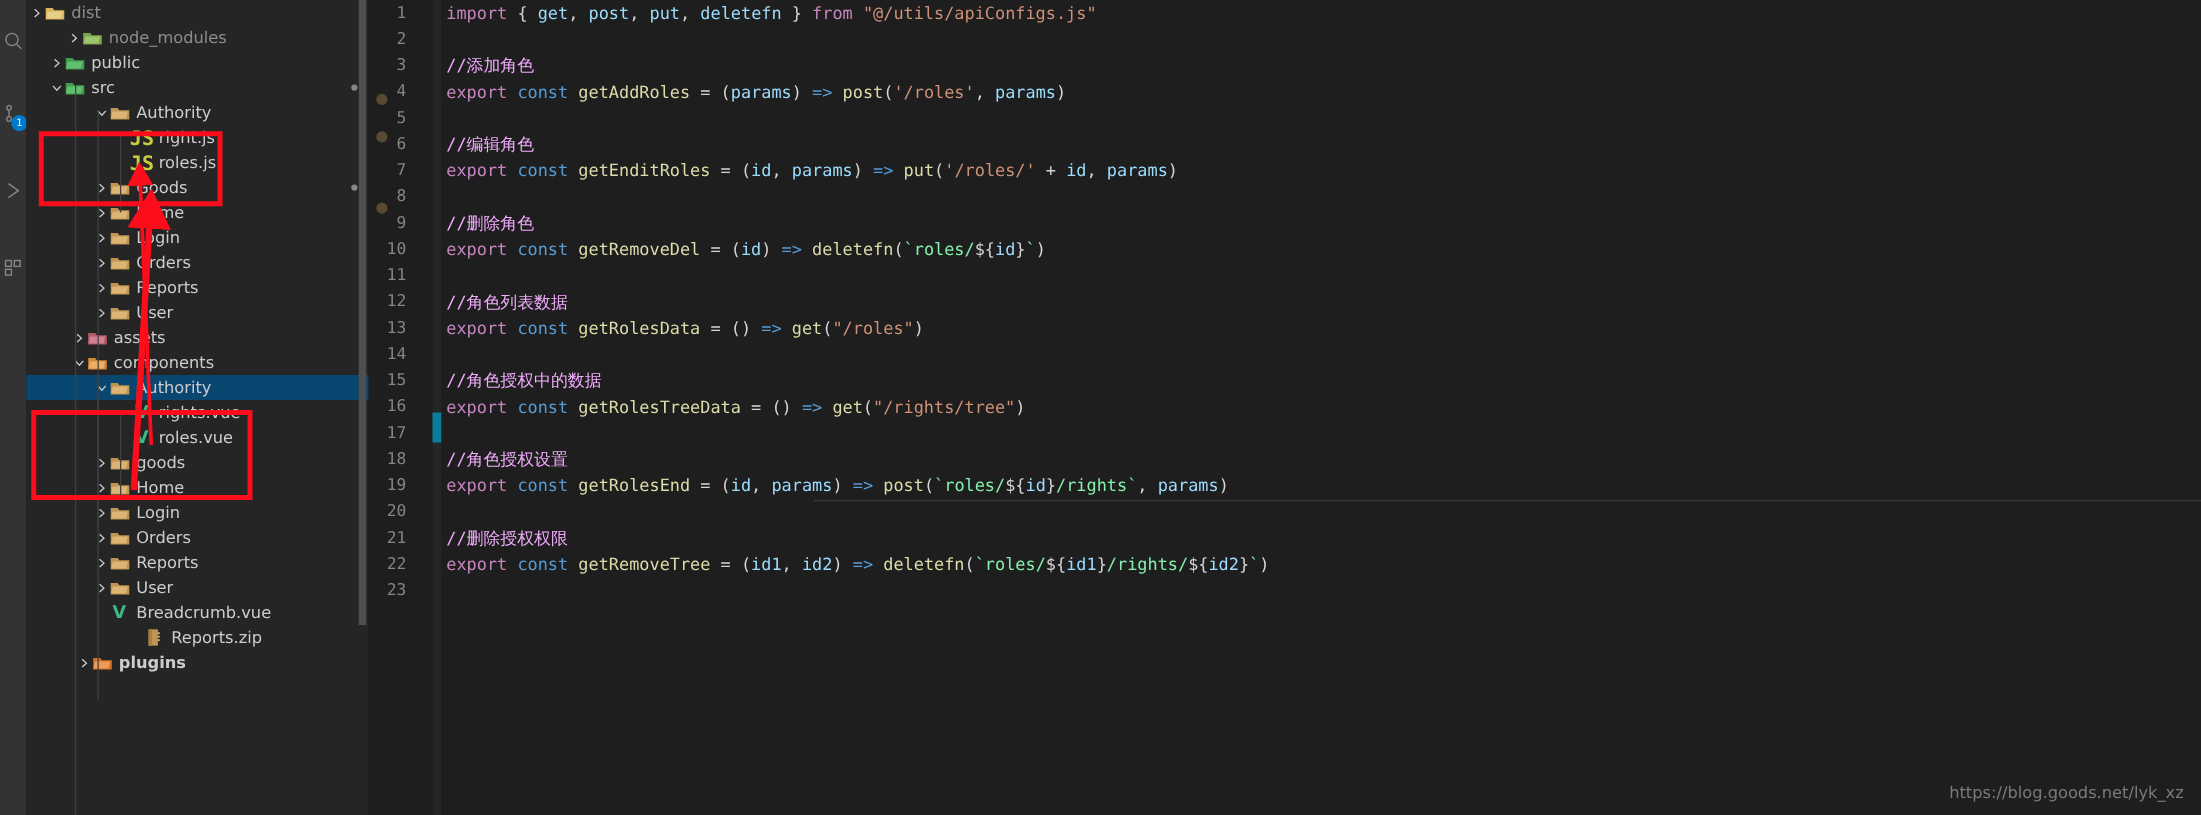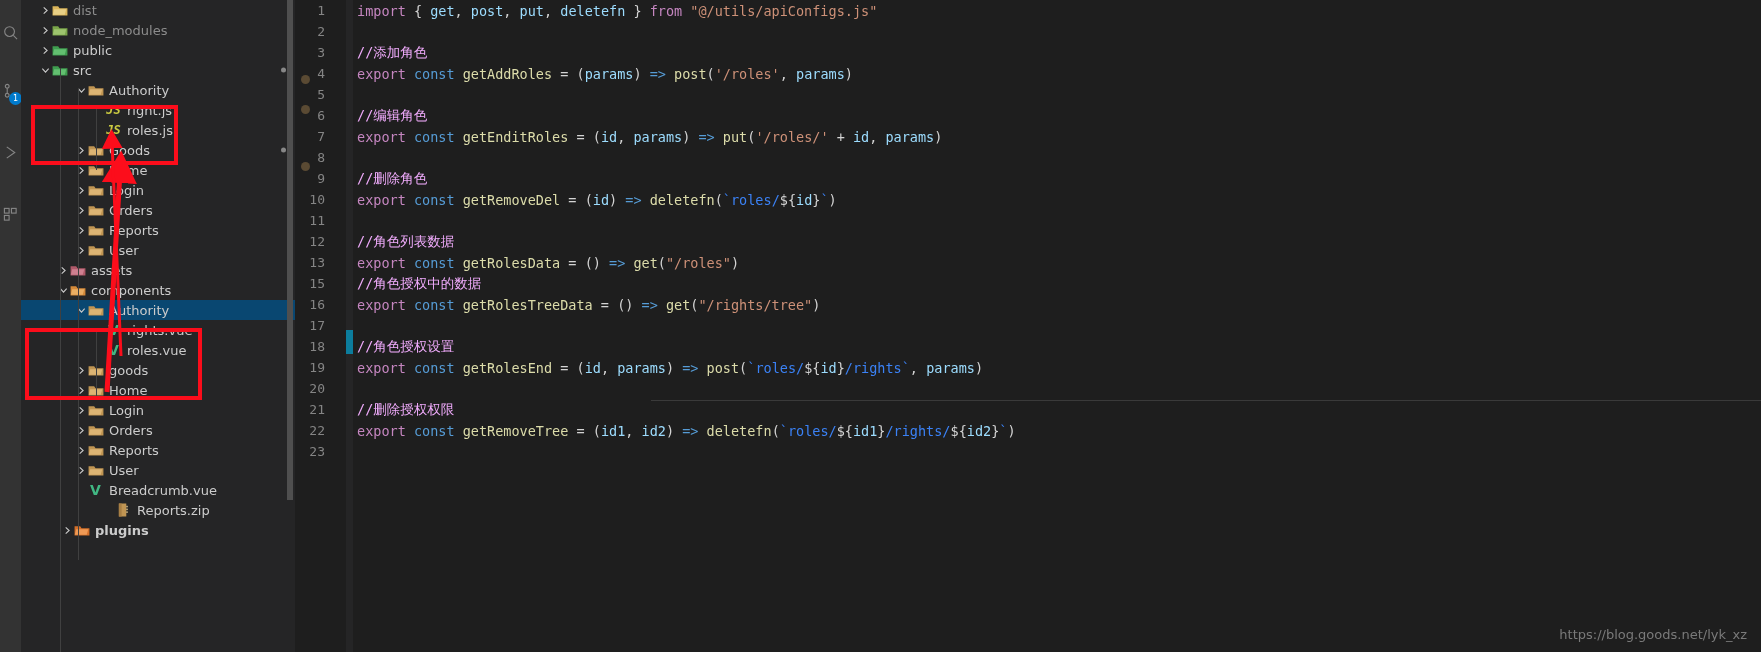--- a/index.html
+++ b/index.html
@@ -42,21 +42,21 @@
     width:12px;flex:0 0 12px;display:flex;align-items:center;justify-content:center;
     color:#cccccc;font-size:9px;
   }
   .row .twisty svg{display:block;}
   .row .ficon{
     width:17px;flex:0 0 17px;display:flex;align-items:center;justify-content:center;
     margin-right:5px;
   }
   .row .label{overflow:hidden;text-overflow:ellipsis;}
   .row.dim .label{color:#8c8c8c;}
-  .js-badge{color:#cbcb41;font-size:12px;font-weight:bold;font-family:"DejaVu Sans Mono","Liberation Mono",monospace;font-style:italic;}
+  .js-badge{color:#cbcb41;font-size:16px;font-weight:bold;font-family:"DejaVu Sans Mono","Liberation Mono",monospace;}
   .vue-badge{color:#41b883;font-size:14px;font-weight:bold;font-family:"DejaVu Sans","Liberation Sans",sans-serif;line-height:1;}
 
   
   .guide{position:absolute;top:0;bottom:0;width:1px;background:#404040;}
 
   .dirty-dot{
     position:absolute;right:9px;top:50%;transform:translateY(-50%);
     width:5px;height:5px;border-radius:50%;background:#878787;
   }
 
@@ -88,21 +88,21 @@
 
   
   .t-kw{color:#c586c0;}      
   .t-kw2{color:#569cd6;}     
   .t-id{color:#9cdcfe;}      
   .t-fn{color:#dcdcaa;}      
   .t-str{color:#ce9178;}     
   .t-cmt{color:#f0abfc;}     
   .t-pun{color:#d4d4d4;}     
   .t-arrow{color:#569cd6;}
-  .t-tpl{color:#3b82f6;}
+  .t-tpl{color:#86efac;}
   .t-tplexp{color:#d4d4d4;}
 
   
   .bottom-rule{position:absolute;left:356px;right:0;height:1px;background:#3a3a3a;}
 
   .watermark{
     position:absolute;right:14px;bottom:10px;color:#7a7a7a;font-size:13px;
     font-family:"DejaVu Sans","Liberation Sans",sans-serif;
   }
 
@@ -139,35 +139,35 @@
       <svg width="15" height="15" viewBox="0 0 16 16" fill="none" stroke="#868686" stroke-width="1.2">
         <rect x="1.5" y="1.5" width="5" height="5"></rect>
           <rect x="9" y="1.5" width="5" height="5"></rect>
         <rect x="1.5" y="9" width="5" height="5"></rect>
       </svg>
     </div>
   </div>
 
   <div class="sidebar">
     <div class="tree" id="tree">
-        <div class="row dim" style="padding-left:18px;">
+        <div class="row dim" style="padding-left:2px;">
           <span class="twisty">
             <svg width="9" height="9" viewBox="0 0 10 10" fill="none" stroke="#cccccc" stroke-width="1.2">
               <path d="M3 1.5 L6.8 5 L3 8.5"></path>
             </svg>
           </span>
           <span class="ficon">
             <svg width="16" height="13" viewBox="0 0 17 14">
               <path d="M0.5 2.5 L0.5 12.5 L16.5 12.5 L16.5 4.5 L8 4.5 L6.5 2.5 Z" fill="#d9b45a"></path>
               <path d="M2.2 5.6 L15.2 5.6 L13.6 11.6 L0.8 11.6 Z" fill="#e8cf86"></path>
             </svg>
           </span>
           <span class="label">dist</span>
         </div>
-        <div class="row dim" style="padding-left:18px;">
+        <div class="row dim" style="padding-left:32px;">
           <span class="twisty">
             <svg width="9" height="9" viewBox="0 0 10 10" fill="none" stroke="#cccccc" stroke-width="1.2">
               <path d="M3 1.5 L6.8 5 L3 8.5"></path>
             </svg>
           </span>
           <span class="ficon">
             <svg width="16" height="13" viewBox="0 0 17 14">
               <path d="M0.5 2.5 L0.5 12.5 L16.5 12.5 L16.5 4.5 L8 4.5 L6.5 2.5 Z" fill="#7aa54a"></path>
               <path d="M2.2 5.6 L15.2 5.6 L13.6 11.6 L0.8 11.6 Z" fill="#9ec46e"></path>
             </svg>
@@ -513,20 +513,21 @@
         <div class="cline"><span class="lnum">4</span><span class="ctext"><span class="t-kw">export </span><span class="t-kw2">const </span><span class="t-fn">getAddRoles</span><span class="t-pun"> = </span><span class="t-pun">(</span><span class="t-id">params</span><span class="t-pun">) </span><span class="t-arrow">=&gt; </span><span class="t-fn">post</span><span class="t-pun">(</span><span class="t-str">'/roles'</span><span class="t-pun">, </span><span class="t-id">params</span><span class="t-pun">)</span></span></div>
         <div class="cline"><span class="lnum">5</span><span class="ctext"></span></div>
         <div class="cline"><span class="lnum">6</span><span class="ctext"><span class="t-cmt">//编辑角色</span></span></div>
         <div class="cline"><span class="lnum">7</span><span class="ctext"><span class="t-kw">export </span><span class="t-kw2">const </span><span class="t-fn">getEnditRoles</span><span class="t-pun"> = </span><span class="t-pun">(</span><span class="t-id">id</span><span class="t-pun">, </span><span class="t-id">params</span><span class="t-pun">) </span><span class="t-arrow">=&gt; </span><span class="t-fn">put</span><span class="t-pun">(</span><span class="t-str">'/roles/'</span><span class="t-pun"> + </span><span class="t-id">id</span><span class="t-pun">, </span><span class="t-id">params</span><span class="t-pun">)</span></span></div>
         <div class="cline"><span class="lnum">8</span><span class="ctext"></span></div>
         <div class="cline"><span class="lnum">9</span><span class="ctext"><span class="t-cmt">//删除角色</span></span></div>
         <div class="cline"><span class="lnum">10</span><span class="ctext"><span class="t-kw">export </span><span class="t-kw2">const </span><span class="t-fn">getRemoveDel</span><span class="t-pun"> = </span><span class="t-pun">(</span><span class="t-id">id</span><span class="t-pun">) </span><span class="t-arrow">=&gt; </span><span class="t-fn">deletefn</span><span class="t-pun">(</span><span class="t-tpl">`roles/</span><span class="t-tplexp">${</span><span class="t-id">id</span><span class="t-tplexp">}</span><span class="t-tpl">`</span><span class="t-pun">)</span></span></div>
         <div class="cline"><span class="lnum">11</span><span class="ctext"></span></div>
         <div class="cline"><span class="lnum">12</span><span class="ctext"><span class="t-cmt">//角色列表数据</span></span></div>
         <div class="cline"><span class="lnum">13</span><span class="ctext"><span class="t-kw">export </span><span class="t-kw2">const </span><span class="t-fn">getRolesData</span><span class="t-pun"> = </span><span class="t-pun">() </span><span class="t-arrow">=&gt; </span><span class="t-fn">get</span><span class="t-pun">(</span><span class="t-str">"/roles"</span><span class="t-pun">)</span></span></div>
+        <div class="cline"><span class="lnum">14</span><span class="ctext"></span></div>
         <div class="cline"><span class="lnum">15</span><span class="ctext"><span class="t-cmt">//角色授权中的数据</span></span></div>
         <div class="cline"><span class="lnum">16</span><span class="ctext"><span class="t-kw">export </span><span class="t-kw2">const </span><span class="t-fn">getRolesTreeData</span><span class="t-pun"> = </span><span class="t-pun">() </span><span class="t-arrow">=&gt; </span><span class="t-fn">get</span><span class="t-pun">(</span><span class="t-str">"/rights/tree"</span><span class="t-pun">)</span></span></div>
         <div class="cline"><span class="lnum">17</span><span class="ctext"></span></div>
         <div class="cline"><span class="lnum">18</span><span class="ctext"><span class="t-cmt">//角色授权设置</span></span></div>
         <div class="cline"><span class="lnum">19</span><span class="ctext"><span class="t-kw">export </span><span class="t-kw2">const </span><span class="t-fn">getRolesEnd</span><span class="t-pun"> = </span><span class="t-pun">(</span><span class="t-id">id</span><span class="t-pun">, </span><span class="t-id">params</span><span class="t-pun">) </span><span class="t-arrow">=&gt; </span><span class="t-fn">post</span><span class="t-pun">(</span><span class="t-tpl">`roles/</span><span class="t-tplexp">${</span><span class="t-id">id</span><span class="t-tplexp">}</span><span class="t-tpl">/rights`</span><span class="t-pun">, </span><span class="t-id">params</span><span class="t-pun">)</span></span></div>
         <div class="cline"><span class="lnum">20</span><span class="ctext"></span></div>
         <div class="cline"><span class="lnum">21</span><span class="ctext"><span class="t-cmt">//删除授权权限</span></span></div>
         <div class="cline"><span class="lnum">22</span><span class="ctext"><span class="t-kw">export </span><span class="t-kw2">const </span><span class="t-fn">getRemoveTree</span><span class="t-pun"> = </span><span class="t-pun">(</span><span class="t-id">id1</span><span class="t-pun">, </span><span class="t-id">id2</span><span class="t-pun">) </span><span class="t-arrow">=&gt; </span><span class="t-fn">deletefn</span><span class="t-pun">(</span><span class="t-tpl">`roles/</span><span class="t-tplexp">${</span><span class="t-id">id1</span><span class="t-tplexp">}</span><span class="t-tpl">/rights/</span><span class="t-tplexp">${</span><span class="t-id">id2</span><span class="t-tplexp">}</span><span class="t-tpl">`</span><span class="t-pun">)</span></span></div>
         <div class="cline"><span class="lnum">23</span><span class="ctext"></span></div>
       </div>

